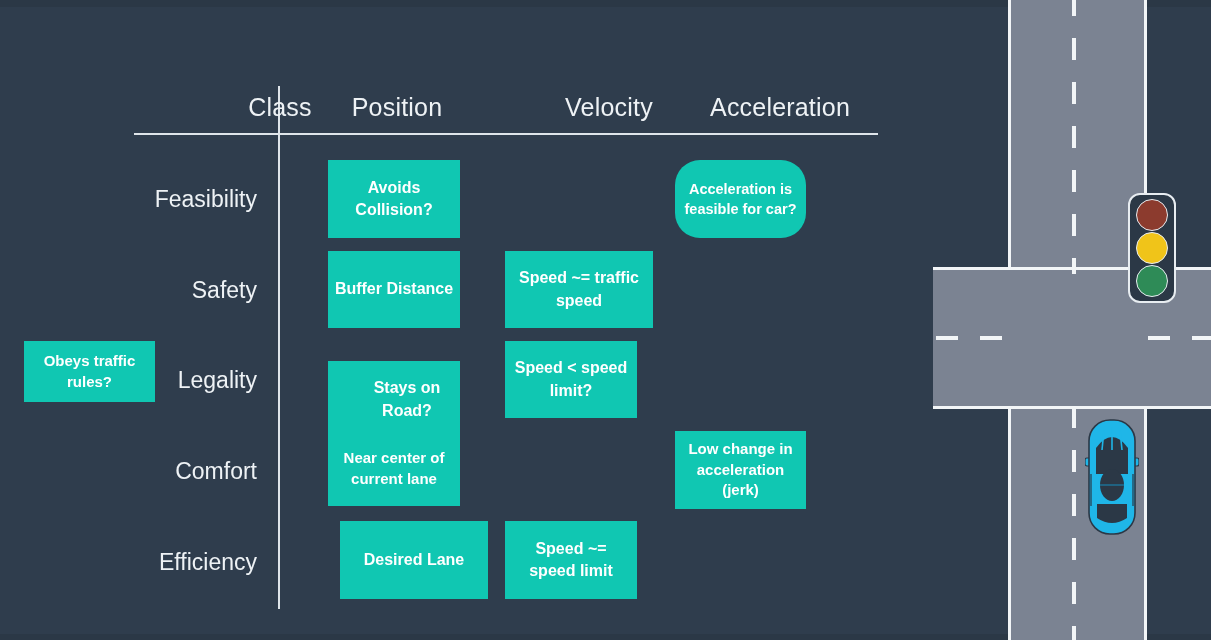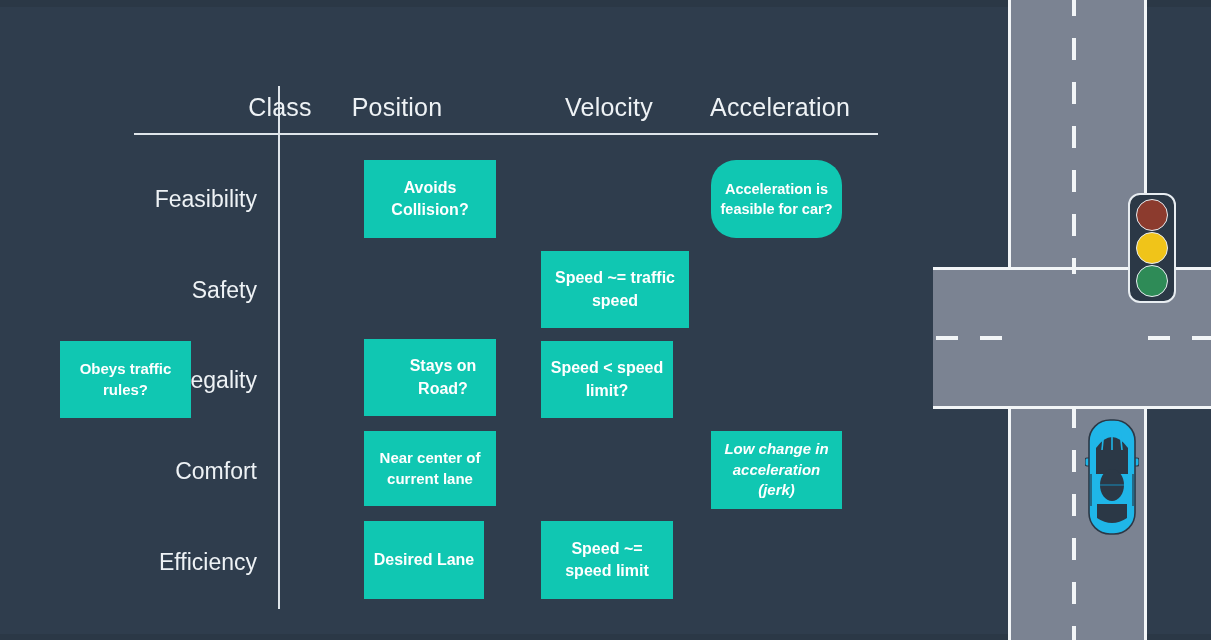--- a/index.html
+++ b/index.html
@@ -79,21 +79,20 @@
     color: #ffffff;
     display: flex;
     align-items: center;
     justify-content: center;
     text-align: center;
     font-weight: bold;
     font-size: 16px;
     line-height: 1.38;
     padding: 2px 6px;
     box-sizing: border-box;
-    margin-left: 36px;
   }
   .cell.small { font-size: 15px; }
   .cell.tiny  { font-size: 14.5px; border-radius: 25px; }
 
   
   .scene {
     position: absolute;
     left: 900px; top: 0;
     width: 311px; height: 640px;
     overflow: hidden;
@@ -194,34 +193,35 @@
     <div class="col-header" style="left:397px; top:93px;">Position</div>
     <div class="col-header" style="left:568px; top:93px;margin-left:41px;">Velocity</div>
     <div class="col-header" style="left:740px; top:93px;margin-left:40px;">Acceleration</div>
 
     <div class="row-label" style="right:643px; top:199px;">Feasibility</div>
     <div class="row-label" style="right:643px; top:290px;">Safety</div>
     <div class="row-label" style="right:643px; top:380px;">Legality</div>
     <div class="row-label" style="right:643px; top:471px;">Comfort</div>
     <div class="row-label" style="right:643px; top:562px;">Efficiency</div>
 
-    <div class="cell small" style="left:24px; top:341px; width:131px; height:77px;">Obeys traffic rules?</div>
+    <div class="cell small" style="left:24px; top:341px; width:131px; height:61px;">Obeys traffic rules?</div>
 
     <div class="cell" style="left:328px; top:160px; width:132px; height:78px;">Avoids Collision?</div>
     <div class="cell tiny" style="left:675px; top:160px; width:131px; height:78px;">Acceleration is feasible for car?</div>
 
+    <div class="cell" style="left:328px; top:251px; width:132px; height:77px;">Buffer Distance</div>
     <div class="cell" style="left:505px; top:251px; width:148px; height:77px;">Speed ~= traffic speed</div>
 
-    <div class="cell" style="left:328px; top:339px; width:132px; height:77px;padding-left:32px;">Stays on Road?</div>
+    <div class="cell" style="left:328px; top:361px; width:132px; height:77px;padding-left:32px;">Stays on Road?</div>
     <div class="cell" style="left:505px; top:341px; width:132px; height:77px;">Speed &lt; speed limit?</div>
 
     <div class="cell small" style="left:328px; top:431px; width:132px; height:75px;">Near center of current lane</div>
-    <div class="cell small" style="left:675px; top:431px; width:131px; height:78px;font-style:italic;">Low change in acceleration (jerk)</div>
-
-    <div class="cell" style="left:328px; top:521px; width:120px; height:78px;">Desired Lane</div>
+    <div class="cell small" style="left:675px; top:431px; width:131px; height:78px;">Low change in acceleration (jerk)</div>
+
+    <div class="cell" style="left:340px; top:521px; width:148px; height:78px;">Desired Lane</div>
     <div class="cell" style="left:505px; top:521px; width:132px; height:78px;">Speed ~= speed limit</div>
   </div>
 
   <div class="scene">
 
     <div class="road road-v"></div>
     <div class="road road-h"></div>
     <div class="junction-patch"></div>
 
     <div class="dash-v upper"></div>

